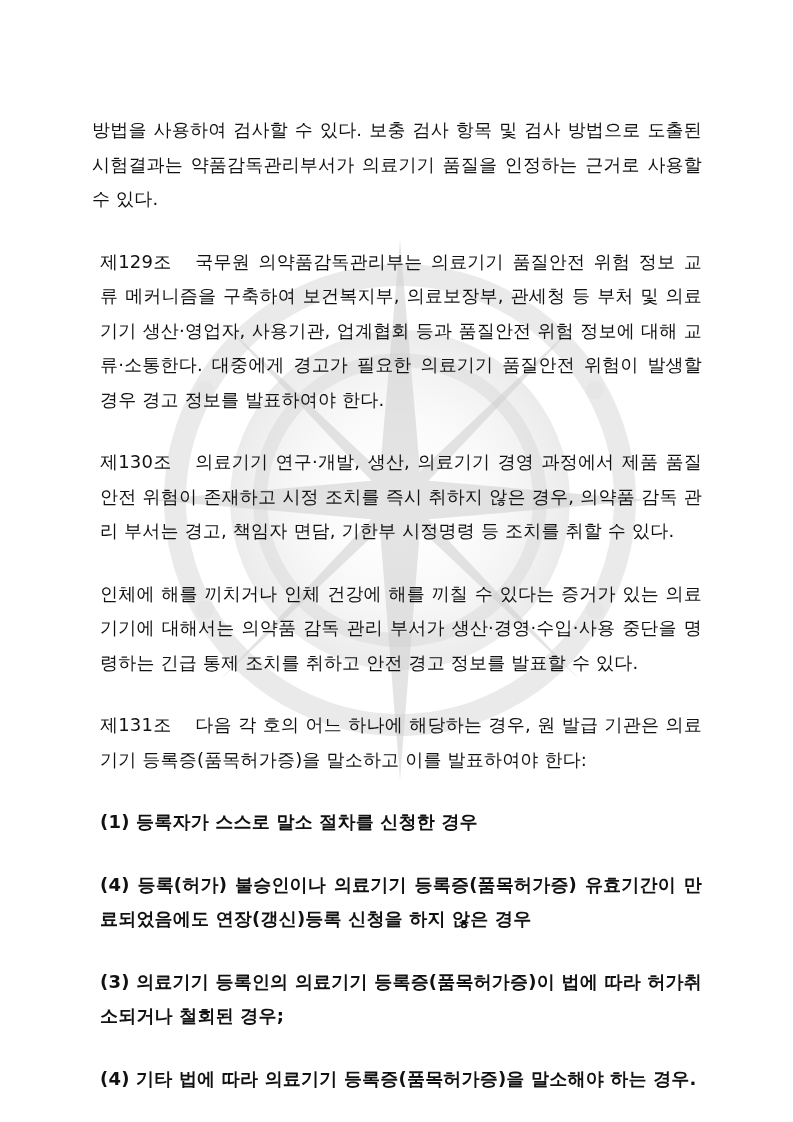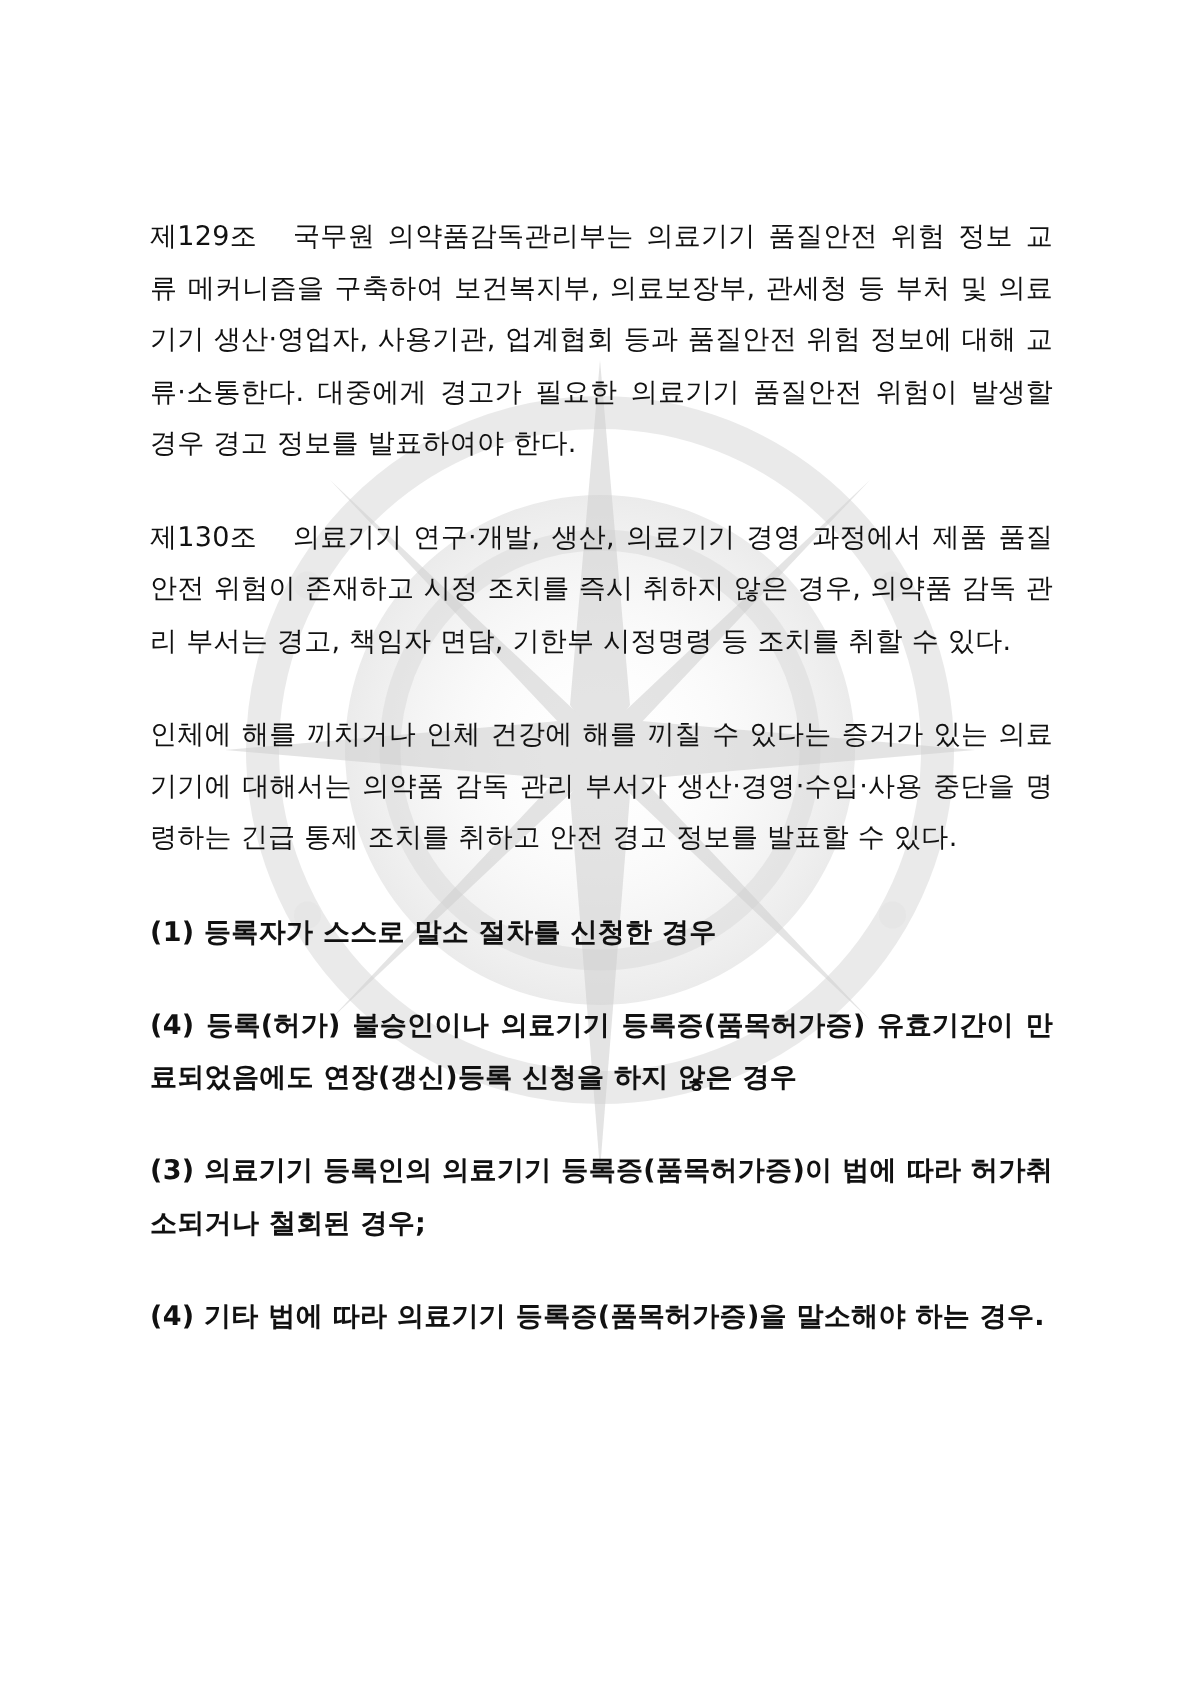--- a/index.html
+++ b/index.html
@@ -39,33 +39,39 @@
   </g>
   <g fill="#e2e2e2" opacity="0.6">
     <circle cx="55" cy="150" r="9"></circle>
     <circle cx="445" cy="150" r="9"></circle>
     <circle cx="55" cy="370" r="9"></circle>
     <circle cx="445" cy="370" r="9"></circle>
   </g>
 </svg>
 
 <div class="page">
+  <p class="para">
+    <span>방법을 사용하여 검사할 수 있다. 보충 검사 항목 및 검사 방법으로 도출된 시험결과는 약품감독관리부서가 의료기기 품질을 인정하는 근거로 사용할 수 있다.</span>
+  </p>
 
   <p class="para gap lead">
     <span class="art">제129조</span><span>국무원 의약품감독관리부는 의료기기 품질안전 위험 정보 교류 메커니즘을 구축하여 보건복지부, 의료보장부, 관세청 등 부처 및 의료기기 생산·영업자, 사용기관, 업계협회 등과 품질안전 위험 정보에 대해 교류·소통한다. 대중에게 경고가 필요한 의료기기 품질안전 위험이 발생할 경우 경고 정보를 발표하여야 한다.</span>
   </p>
 
   <p class="para gap lead">
     <span class="art">제130조</span><span>의료기기 연구·개발, 생산, 의료기기 경영 과정에서 제품 품질 안전 위험이 존재하고 시정 조치를 즉시 취하지 않은 경우, 의약품 감독 관리 부서는 경고, 책임자 면담, 기한부 시정명령 등 조치를 취할 수 있다.</span>
   </p>
 
   <p class="para gap lead">
     <span>인체에 해를 끼치거나 인체 건강에 해를 끼칠 수 있다는 증거가 있는 의료기기에 대해서는 의약품 감독 관리 부서가 생산·경영·수입·사용 중단을 명령하는 긴급 통제 조치를 취하고 안전 경고 정보를 발표할 수 있다.</span>
   </p>
 
+  <p class="para gap lead">
+    <span class="art">제131조</span><span>다음 각 호의 어느 하나에 해당하는 경우, 원 발급 기관은 의료기기 등록증(품목허가증)을 말소하고 이를 발표하여야 한다:</span>
+  </p>
 
   <p class="para gap item">
     <span>(1) 등록자가 스스로 말소 절차를 신청한 경우</span>
   </p>
   <p class="para gap item">
     <span>(4) 등록(허가) 불승인이나 의료기기 등록증(품목허가증) 유효기간이 만료되었음에도 연장(갱신)등록 신청을 하지 않은 경우</span>
   </p>
   <p class="para gap item">
     <span>(3) 의료기기 등록인의 의료기기 등록증(품목허가증)이 법에 따라 허가취소되거나 철회된 경우;</span>
   </p>

